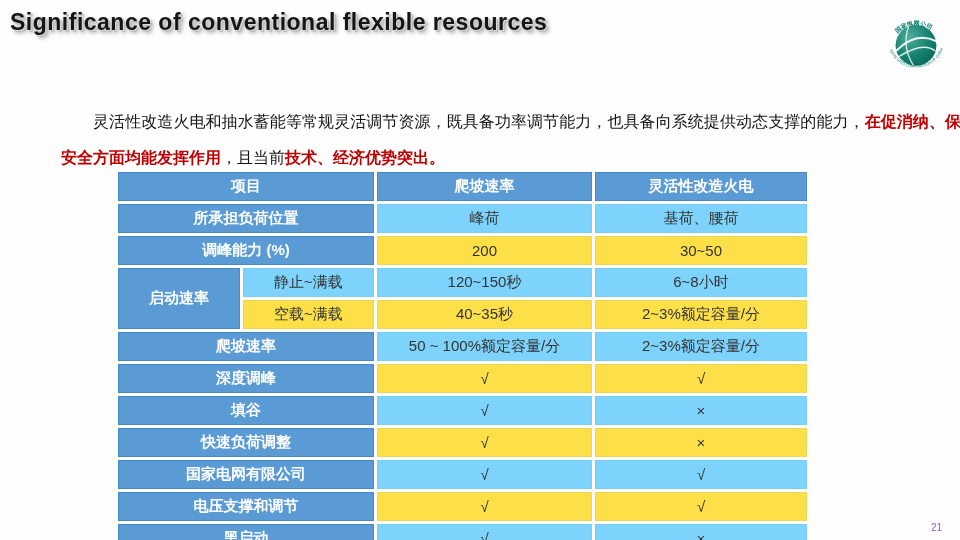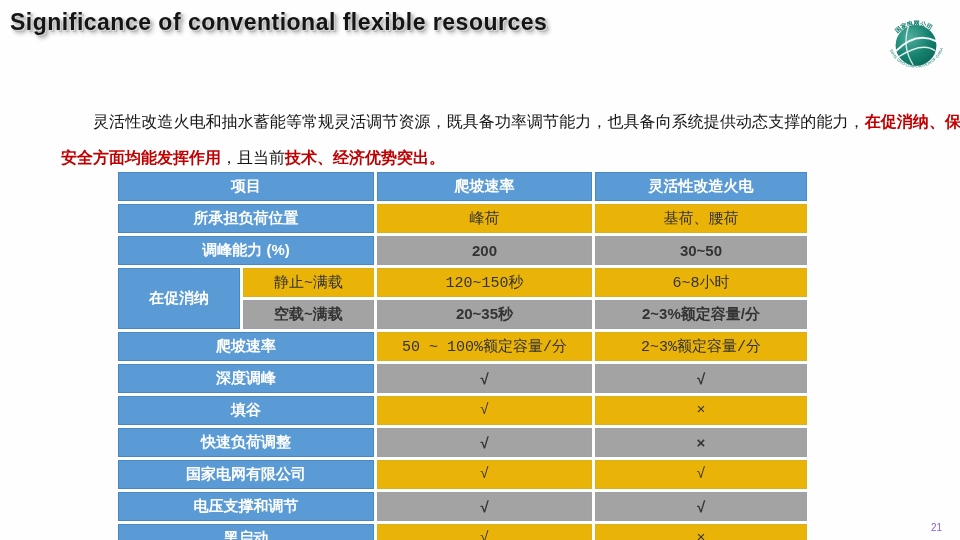--- a/index.html
+++ b/index.html
@@ -31,22 +31,22 @@
   table.cmp{
     position:absolute;left:115px;top:169px;
     border-collapse:separate;border-spacing:3px;table-layout:fixed;
   }
   table.cmp th,table.cmp td{padding:4px;text-align:center;vertical-align:middle;overflow:hidden;white-space:nowrap;}
   table.cmp th{
     background:#5b9bd5;color:#ffffff;font-weight:bold;font-size:15px;
     border:1px solid rgba(40,100,160,0.35);
   }
   table.cmp td{font-size:15px;color:#333333;border:1px solid rgba(120,150,190,0.12);}
-  tr.rowA td{background:#eab308;font-family:Liberation Mono, monospace;}
-  tr.rowB td{background:#a3a3a3;font-weight:bold;}
+  tr.rowA td{background:#7dd3fc;}
+  tr.rowB td{background:#fde047;}
   .h25{height:25px;} .h26{height:26px;} .h28{height:28px;}
   .mark{font-size:15px;color:#222;}
   
   .page-num{position:absolute;right:18px;bottom:7px;font-size:10px;color:#8b5cf6;}
 </style>
 </head>
 <body>
 
 <div class="slide">
 
@@ -97,28 +97,28 @@
       <th colspan="2">所承担负荷位置</th>
       <td>峰荷</td>
       <td>基荷、腰荷</td>
     </tr>
     <tr class="h25 rowB">
       <th colspan="2">调峰能力 (%)</th>
       <td>200</td>
       <td>30~50</td>
     </tr>
     <tr class="h28 rowA">
-      <th rowspan="2">在促消纳</th>
+      <th rowspan="2">启动速率</th>
       <td class="sub">静止~满载</td>
       <td>120~150秒</td>
       <td>6~8小时</td>
     </tr>
     <tr class="h28 rowB">
       <td class="sub">空载~满载</td>
-      <td>20~35秒</td>
+      <td>40~35秒</td>
       <td>2~3%额定容量/分</td>
     </tr>
     <tr class="h26 rowA">
       <th colspan="2">爬坡速率</th>
       <td>50 ~ 100%额定容量/分</td>
       <td>2~3%额定容量/分</td>
     </tr>
     <tr class="h26 rowB">
       <th colspan="2">深度调峰</th>
       <td class="mark">√</td>

